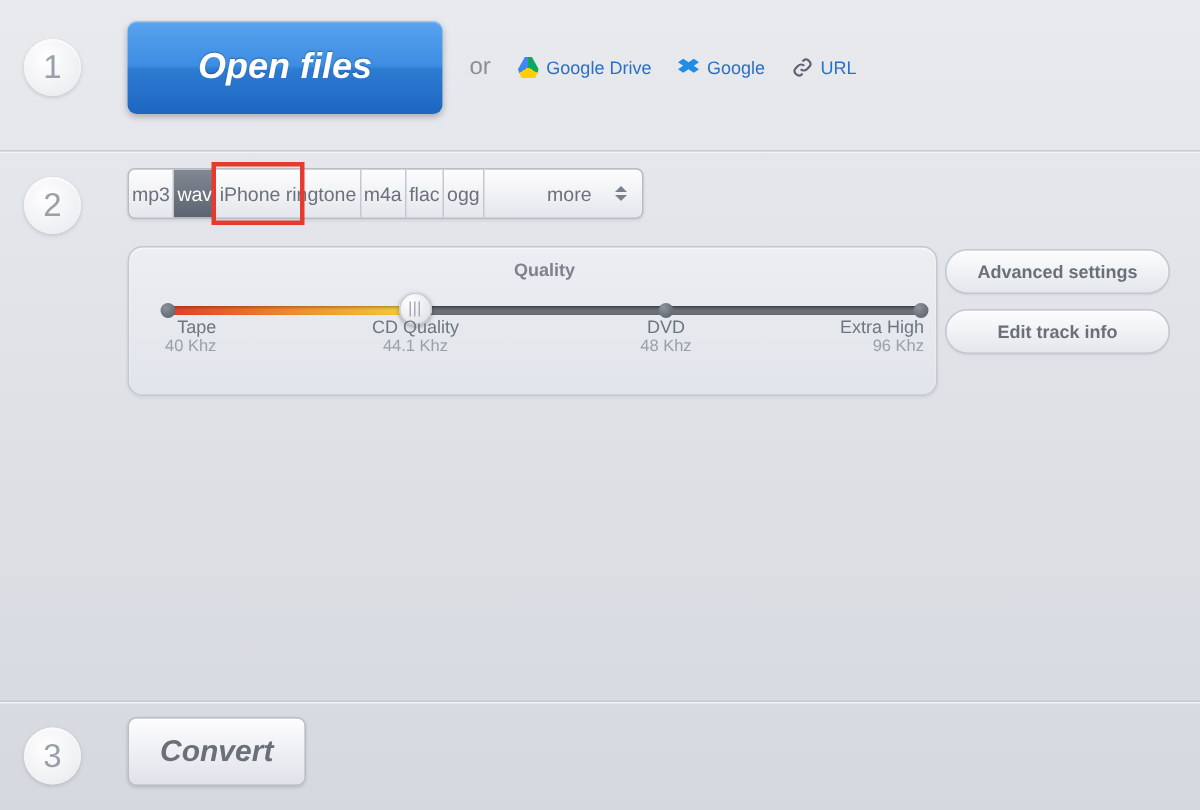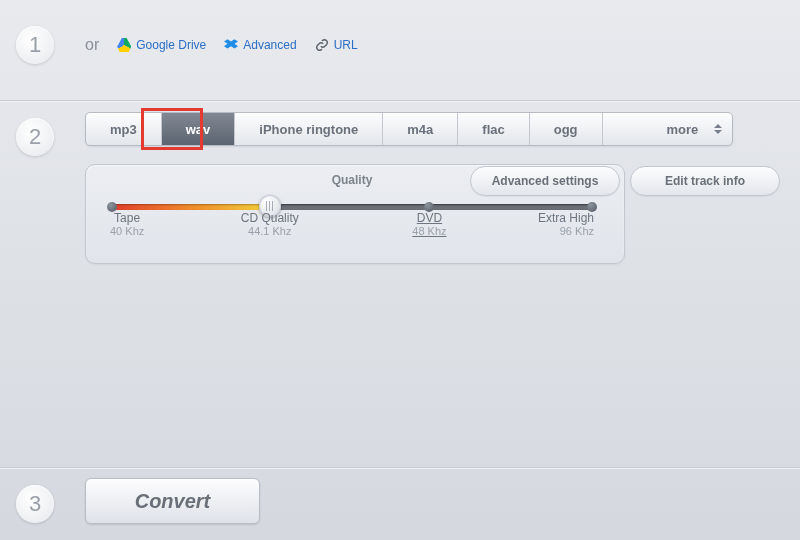--- a/index.html
+++ b/index.html
@@ -52,93 +52,94 @@
   .divider { position:absolute; left:0; right:0; height:1px; background:#c7cad1; box-shadow: 0 1px 0 #f2f3f6; }
   .div1 { top: 100px; }
   .div2 { top: 467px; }
 
   
   .num2 { top: 118px; left: 16px; }
   .step2 { position:absolute; top:112px; left:85px; right:20px; }
 
   .fmt-bar { display:flex; height:34px; border:1px solid #b6bbc4; border-radius:5px; overflow:hidden;
     background: linear-gradient(#fdfdfe, #e3e6eb); box-shadow:0 1px 2px rgba(0,0,0,.08); width: fit-content; }
-  .fmt { border:none; background:transparent; padding:0 24px; font-size:13px; font-weight:700; color:#6b717c;
+  .fmt { border:none; background:transparent; padding:0 2px; font-size:13px; font-weight:400; color:#6b717c;
     border-right:1px solid #c3c7cf; cursor:pointer; }
   .fmt:last-child { border-right:none; position:relative; padding-right:34px;margin-left:40px; }
   .fmt.selected { color:#fff; background:linear-gradient(#818893,#5b6470); }
   .fmt .chev { position:absolute; right:10px; top:50%; transform:translateY(-50%); display:flex; flex-direction:column; gap:2px; }
   .fmt .chev span{ width:0;height:0;border-left:4px solid transparent;border-right:4px solid transparent; }
   .fmt .chev .up{ border-bottom:4px solid #7a808b; }
   .fmt .chev .dn{ border-top:4px solid #7a808b; }
 
   .highlight { position:absolute; top:-4px; left:56px; width:62px; height:42px; border:3px solid #e53a2f; pointer-events:none; }
 
   
   .q-panel { position:relative; margin-top:18px; width:540px; height:100px;
     border:1px solid #c3c8d0; border-radius:10px;
     background:linear-gradient(#eceef2,#e1e4ea);
     box-shadow: inset 0 1px 2px rgba(255,255,255,.6), 0 1px 2px rgba(0,0,0,.06);
-    padding:8px 30px 0 24px; }
+    padding:8px 8px 0 24px; }
   .q-title { text-align:center; font-size:12px; font-weight:700; color:#7d838d; }
 
   .track { position:relative; margin-top:14px; height:10px; }
   .track .rail{ position:absolute; left:0; right:0; top:3px; height:6px; border-radius:3px;
     background:#6b6f76; box-shadow: inset 0 1px 2px rgba(0,0,0,.5); }
   .track .fill{ position:absolute; left:0; width:33%; top:3px; height:6px; border-radius:3px;
     background:linear-gradient(to right,#e13b2a 0%, #f08a2c 50%, #f3d23b 100%);
     box-shadow: inset 0 1px 2px rgba(0,0,0,.3); }
   .track .dot{ position:absolute; top:1px; width:10px; height:10px; border-radius:50%;
     background:radial-gradient(circle at 35% 30%, #8d939c, #545a64); }
   .d0{left:-3px} .d1{left:33%;margin-left:-5px} .d2{left:66%;margin-left:-5px} .d3{right:-3px}
   .thumb{ position:absolute; left:33%; top:-6px; margin-left:-11px; width:22px; height:22px; border-radius:50%;
     background:radial-gradient(circle at 35% 30%, #ffffff, #d6d9df);
     box-shadow:0 1px 3px rgba(0,0,0,.35), inset 0 0 0 1px #c6cad2; cursor:grab;
     display:flex;align-items:center;justify-content:center;gap:2px; }
   .thumb i{ width:1px;height:10px;background:#a7acb5; display:block; }
   .ticks-wrap{ position:relative; height:38px; }
   .tk{ position:absolute; top:0; font-size:12px; color:#6e7580; text-align:center; transform:translateX(-50%); }
   .tk .sub{ display:block; font-size:11px; color:#9aa0aa; }
-  .tk0{left:0; transform:none; text-align:center;}
+  .tk0{left:0; transform:none; text-align:right;}
   .tk1{left:33%;}
-  .tk2{left:66%;text-decoration:underline;}
+  .tk2{left:66%;}
   .tk3{right:0; transform:none; text-align:right;}
 
-  .side-btns{ position:absolute; top:54px; right:0; display:flex; flex-direction:row; gap:10px; }
+  .side-btns{ position:absolute; top:54px; right:0; display:flex; flex-direction:column; gap:10px; }
   .pill{ width:150px; height:30px; border:1px solid #c3c7cf; border-radius:15px;
     background:linear-gradient(#fdfdfe,#e3e6eb); font-size:12px; font-weight:700; color:#6a7079;
     box-shadow:0 1px 1px rgba(0,0,0,.06); cursor:pointer; }
 
   
   .num3 { top: 485px; left: 16px; }
   .step3 { position:absolute; top:478px; left:85px; }
   .convert-btn{
-    width:175px; height:46px; border:1px solid #b8bdc6; border-radius:6px; cursor:pointer;
+    width:119px; height:46px; border:1px solid #b8bdc6; border-radius:6px; cursor:pointer;
     background:linear-gradient(#fdfdfe,#dfe2e8);
     box-shadow: 0 1px 2px rgba(0,0,0,.12), inset 0 1px 0 rgba(255,255,255,.8);
     color:#6a7079; font-size:20px; font-weight:700; font-style:italic;
   }
 </style>
 </head>
 <body>
 
 <div class="step-num num1">1</div>
 <div class="step1">
+  <button class="open-btn">Open files</button>
   <span class="or">or</span>
   <a class="src-link">
     <span class="ico gdrive-ico"></span>
     <span>Google Drive</span>
   </a>
   <a class="src-link">
     <span class="ico dropbox-ico">
       <svg viewBox="0 0 24 24" width="14" height="14" fill="currentColor">
           <path d="M6 2 0 6l6 4-6 4 6 4 6-4 6 4 6-4-6-4 6-4-6-4-6 4z"></path>
         </svg>
     </span>
-    <span>Advanced</span>
+    <span>Google</span>
   </a>
   <a class="src-link">
     <span class="ico url-ico">
       <svg viewBox="0 0 24 24" width="14" height="14" fill="none" stroke="currentColor" stroke-width="2.5">
           <path d="M10 14a5 5 0 0 0 7 0l3-3a5 5 0 0 0-7-7l-1 1"></path>
           <path d="M14 10a5 5 0 0 0-7 0l-3 3a5 5 0 0 0 7 7l1-1"></path>
         </svg>
     </span>
     <span>URL</span>
   </a>

